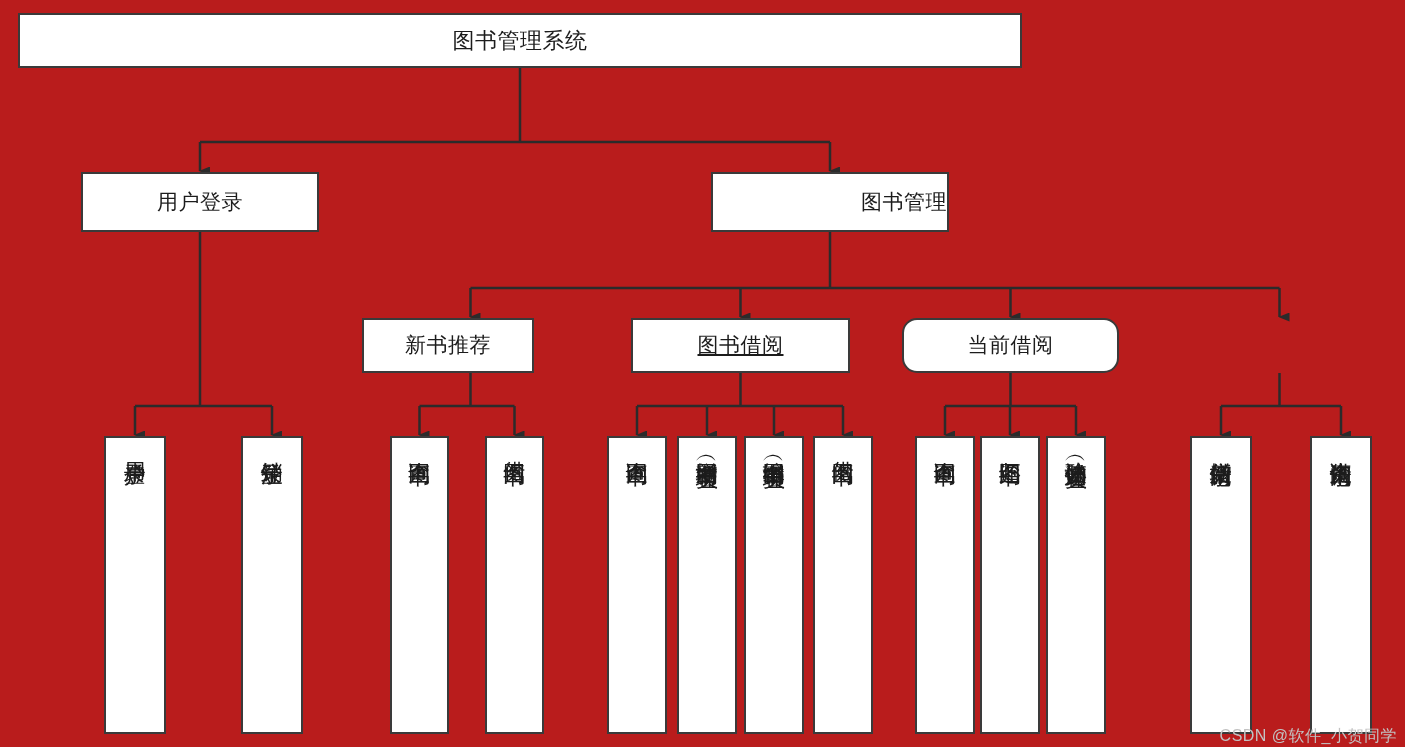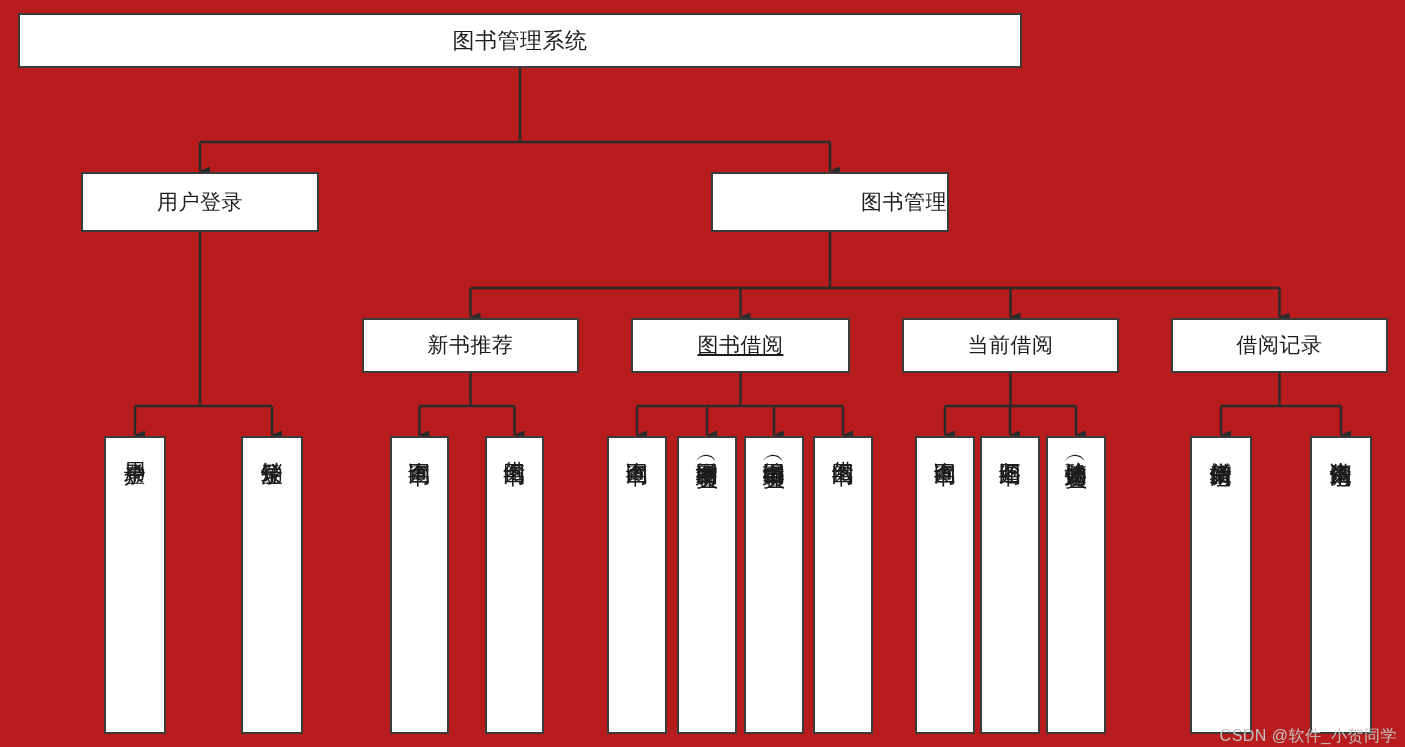--- a/index.html
+++ b/index.html
@@ -128,35 +128,32 @@
   </div>
 
   <div class="node horizontal" id="node-user_login" style="left: 81px; top: 172px; width: 238px; height: 60px;">
     <span class="node-label">用户登录</span>
   </div>
 
   <div class="node horizontal" id="node-book_manage" style="left: 711px; top: 172px; width: 238px; height: 60px; justify-content: flex-end;">
     <span class="node-label">图书管理</span>
   </div>
 
-  <div class="node horizontal" id="node-new_book_rec" style="left: 362px; top: 318px; width: 217px; height: 55px;">
+  <div class="node horizontal" id="node-new_book_rec" style="left: 362px; top: 318px; width: 172px; height: 55px;">
     <span class="node-label">新书推荐</span>
   </div>
 
   <div class="node horizontal" id="node-book_borrow" style="left: 631px; top: 318px; width: 219px; height: 55px; text-decoration: underline;">
     <span class="node-label">图书借阅</span>
   </div>
 
-  <div class="node horizontal" id="node-current_borrow" style="left: 902px; top: 318px; width: 217px; height: 55px;">
+  <div class="node horizontal" id="node-current_borrow" style="left: 902px; top: 318px; width: 217px; height: 55px; border-radius: 15px;">
     <span class="node-label">当前借阅</span>
   </div>
 
-  <div class="node horizontal" id="node-borrow_record" style="left: 1171px; top: 318px; width: 217px; height: 55px;">
-    <span class="node-label">借阅记录</span>
-  </div>
 
   <div id="leaf-container">
       <div class="node vertical" id="node-leaf-user-login" style="left: 104px; top: 436px; width: 62px; height: 298px;">
         <span class="node-label">用户登录</span>
       </div>
       <div class="node vertical" id="node-leaf-logout-login" style="left: 241px; top: 436px; width: 62px; height: 298px;">
         <span class="node-label">注销登录</span>
       </div>
       <div class="node vertical" id="node-leaf-query-book-new" style="left: 390px; top: 436px; width: 59px; height: 298px;">
         <span class="node-label">查询图书</span>

